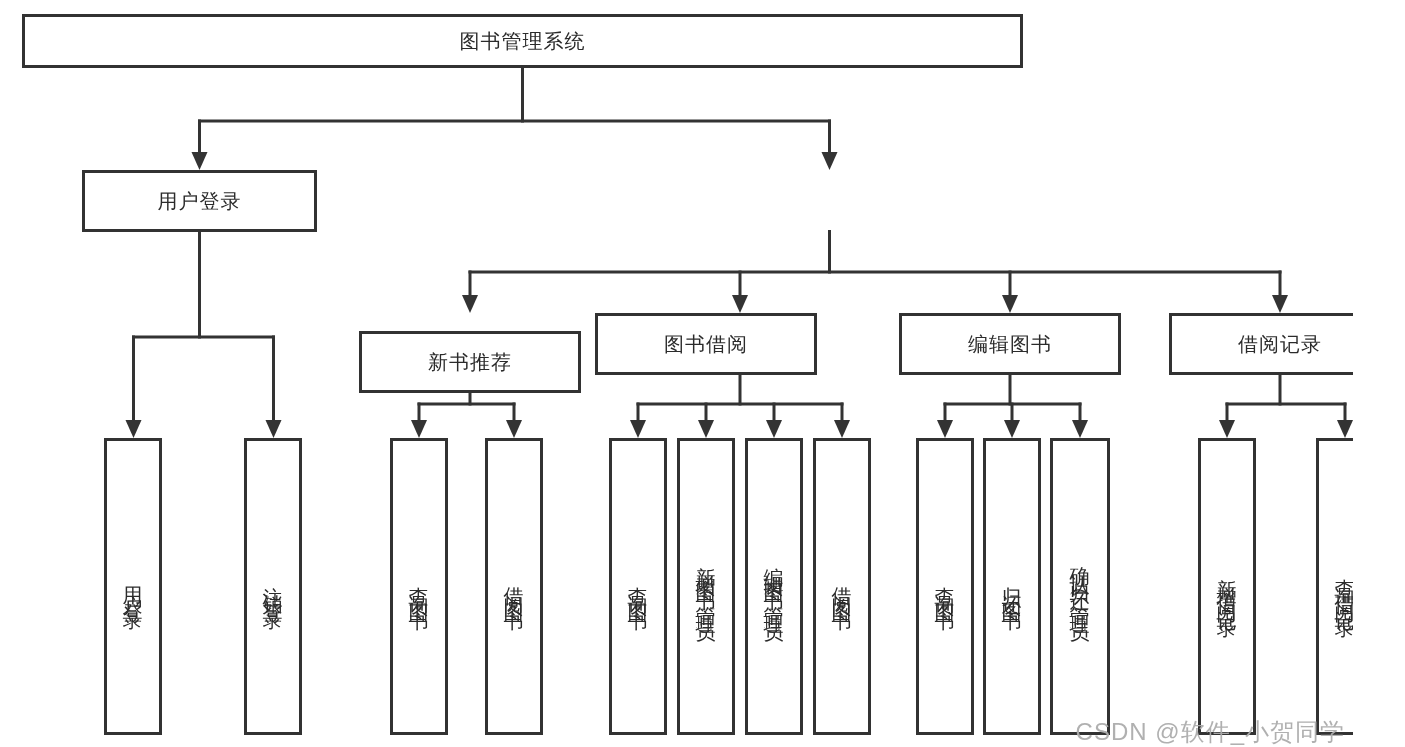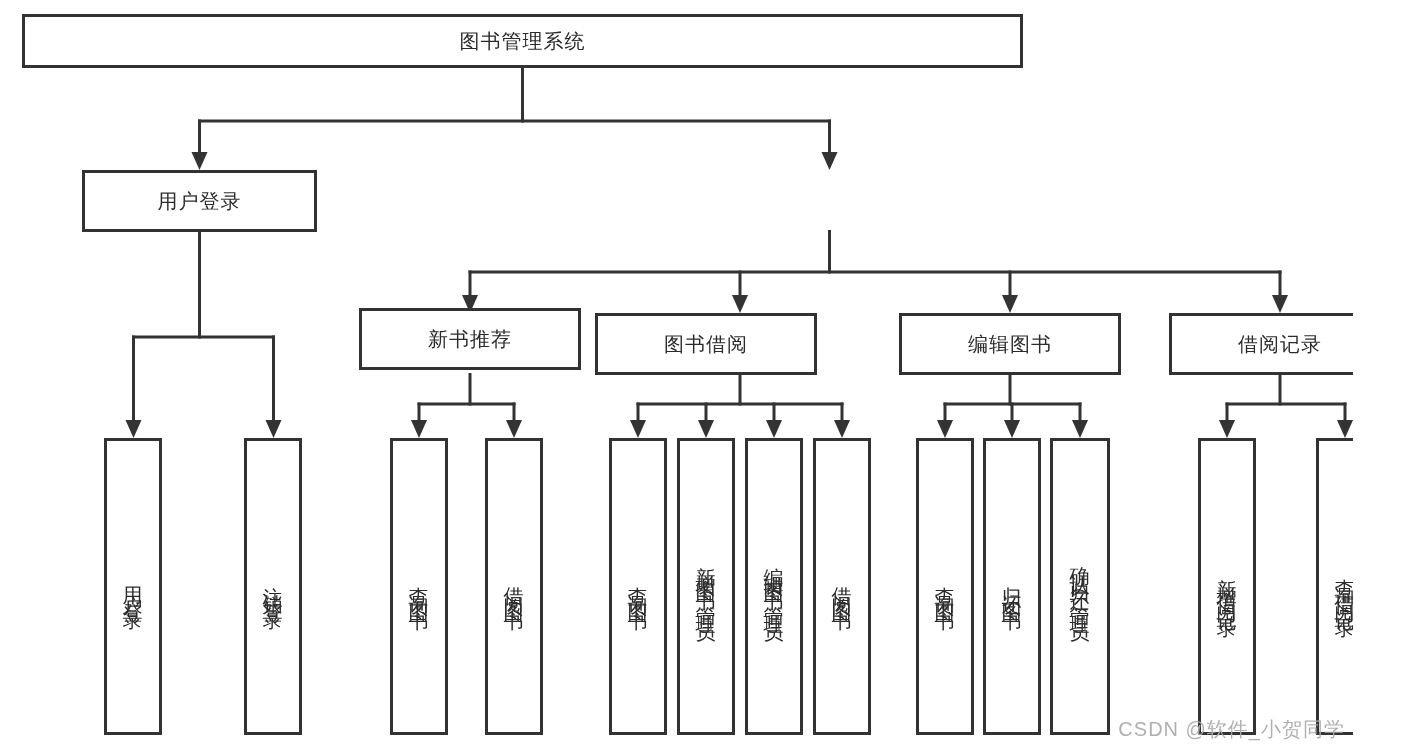--- a/index.html
+++ b/index.html
@@ -39,21 +39,21 @@
     text-orientation:mixed;
     font-size:20px;
     letter-spacing:8px;
     line-height:1;
     color:#2b2b2b;
     white-space:nowrap;
   }
   .watermark{
     position:absolute;
     top:716px;right:8px;
-    font-size:20px;
+    font-size:24px;
     color:rgba(172,172,172,0.95);
     letter-spacing:1px;
     white-space:nowrap;
     z-index:5;
   }
 </style>
 </head>
 <body>
 
 <div class="canvas">
@@ -123,21 +123,21 @@
   </svg>
 
   <div class="hbox" style="left:22px;top:14px;width:1001px;height:54px">
     <span>图书管理系统</span>
   </div>
 
   <div class="hbox" style="left:82px;top:170px;width:235px;height:62px">
     <span>用户登录</span>
   </div>
 
-  <div class="hbox" style="left:359px;top:308px;width:222px;height:62px">
+  <div class="hbox" style="left:359px;top:331px;width:222px;height:62px">
     <span>新书推荐</span>
   </div>
   <div class="hbox" style="left:595px;top:313px;width:222px;height:62px">
     <span>图书借阅</span>
   </div>
   <div class="hbox" style="left:899px;top:313px;width:222px;height:62px">
     <span>编辑图书</span>
   </div>
   <div class="hbox" style="left:1169px;top:313px;width:222px;height:62px">
     <span>借阅记录</span>

